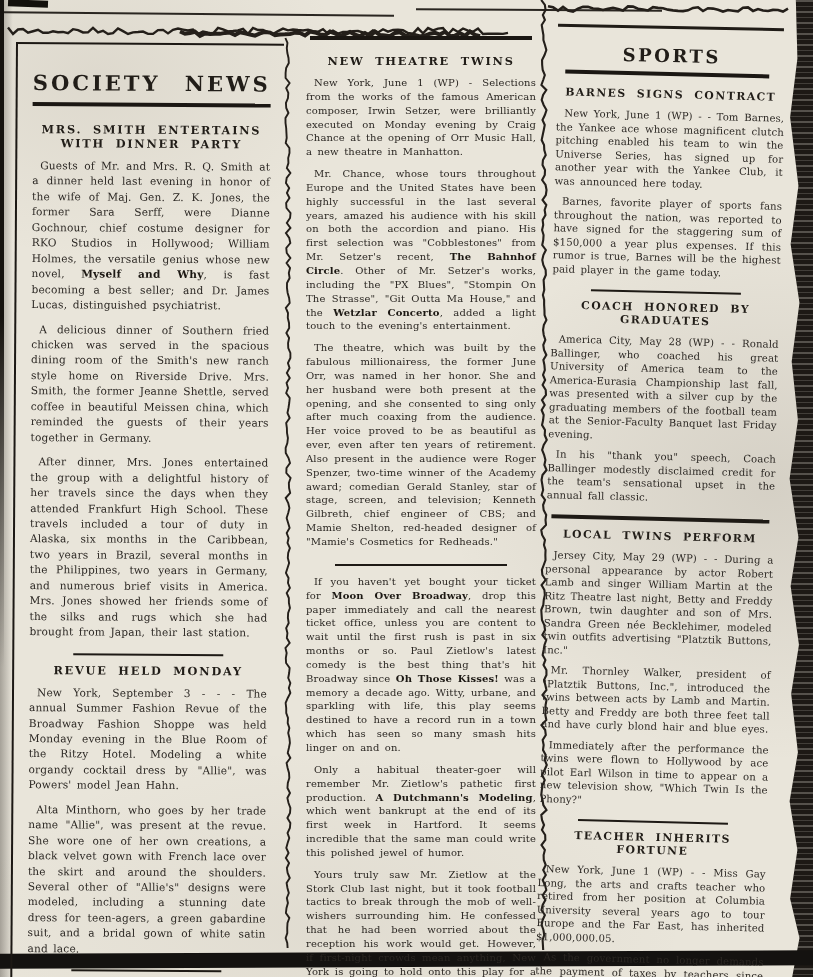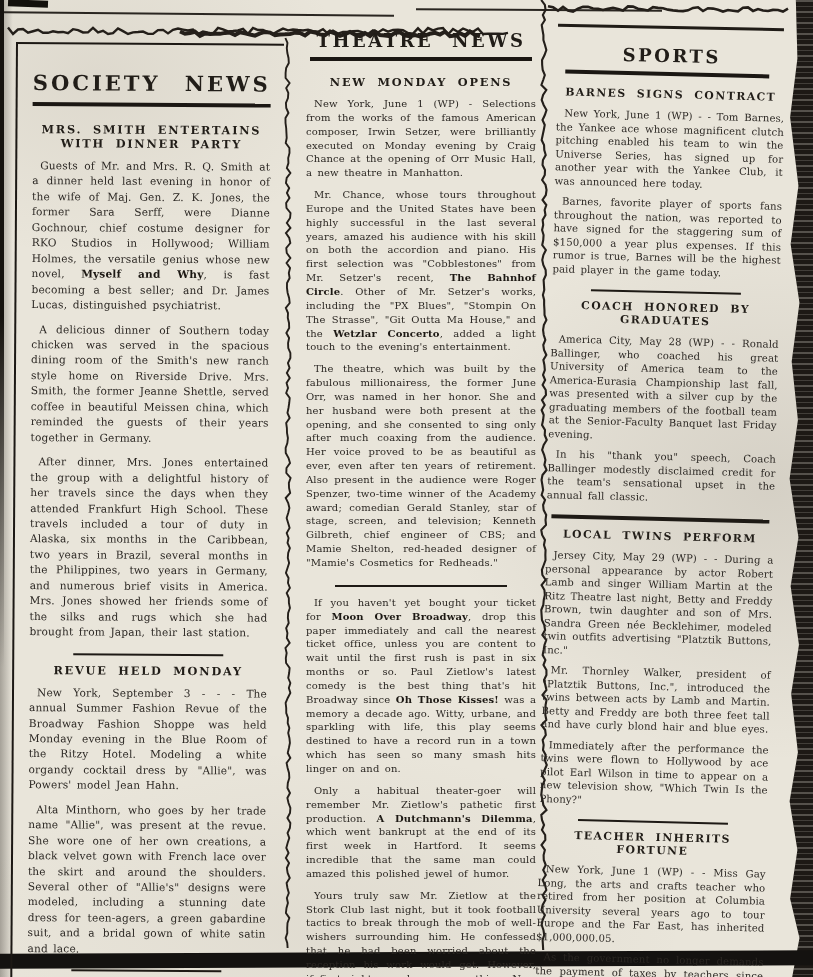--- a/index.html
+++ b/index.html
@@ -89,52 +89,51 @@
   <div class="bottom-bar"></div>
 
   <section class="clipping clip-left">
     <h1 class="masthead">SOCIETY NEWS</h1>
     <div class="masthead-rule"></div>
 
     <article>
       <h2 class="headline">MRS. SMITH ENTERTAINS
 WITH DINNER PARTY</h2>
       <p><span>Guests of Mr. and Mrs. R. Q. Smith at a dinner held last evening in honor of the wife of Maj. Gen. Z. K. Jones, the former Sara Serff, were Dianne Gochnour, chief costume designer for RKO Studios in Hollywood; William Holmes, the versatile genius whose new novel, </span><b>Myself and Why</b><span>, is fast becoming a best seller; and Dr. James Lucas, distinguished psychiatrist.</span></p>
-      <p><span>A delicious dinner of Southern today chicken was served in the spacious dining room of the Smith's new ranch style home on Riverside Drive. Mrs. Smith, the former Jeanne Shettle, served coffee in beautiful Meissen china, which reminded the guests of their years together in Germany.</span></p>
+      <p><span>A delicious dinner of Southern fried chicken was served in the spacious dining room of the Smith's new ranch style home on Riverside Drive. Mrs. Smith, the former Jeanne Shettle, served coffee in beautiful Meissen china, which reminded the guests of their years together in Germany.</span></p>
       <p><span>After dinner, Mrs. Jones entertained the group with a delightful history of her travels since the days when they attended Frankfurt High School. These travels included a tour of duty in Alaska, six months in the Caribbean, two years in Brazil, several months in the Philippines, two years in Germany, and numerous brief visits in America. Mrs. Jones showed her friends some of the silks and rugs which she had brought from Japan, their last station.</span></p>
     </article>
 
     <div class="divider"></div>
 
     <article>
       <h2 class="headline">REVUE HELD MONDAY</h2>
       <p><span>New York, September 3 - - - The annual Summer Fashion Revue of the Broadway Fashion Shoppe was held Monday evening in the Blue Room of the Ritzy Hotel. Modeling a white organdy cocktail dress by "Allie", was Powers' model Jean Hahn.</span></p>
       <p><span>Alta Minthorn, who goes by her trade name "Allie", was present at the revue. She wore one of her own creations, a black velvet gown with French lace over the skirt and around the shoulders. Several other of "Allie's" designs were modeled, including a stunning date dress for teen-agers, a green gabardine suit, and a bridal gown of white satin and lace.</span></p>
     </article>
 
     <div class="divider"></div>
 
   </section>
 
   <section class="clipping clip-mid">
-    <h1 class="masthead">THEATRE NEWS</h1>
     <div class="masthead-rule"></div>
 
     <article>
-      <h2 class="headline">NEW MONDAY OPENS</h2>
+      <h2 class="headline">NEW THEATRE TWINS</h2>
       <p><span>New York, June 1 (WP) - Selections from the works of the famous American composer, Irwin Setzer, were brilliantly executed on Monday evening by Craig Chance at the opening of Orr Music Hall, a new theatre in Manhatton.</span></p>
       <p><span>Mr. Chance, whose tours throughout Europe and the United States have been highly successful in the last several years, amazed his audience with his skill on both the accordion and piano. His first selection was "Cobblestones" from Mr. Setzer's recent, </span><b>The Bahnhof Circle</b><span>. Other of Mr. Setzer's works, including the "PX Blues", "Stompin On The Strasse", "Git Outta Ma House," and the </span><b>Wetzlar Concerto</b><span>, added a light touch to the evening's entertainment.</span></p>
       <p><span>The theatre, which was built by the fabulous millionairess, the former June Orr, was named in her honor. She and her husband were both present at the opening, and she consented to sing only after much coaxing from the audience. Her voice proved to be as beautiful as ever, even after ten years of retirement. Also present in the audience were Roger Spenzer, two-time winner of the Academy award; comedian Gerald Stanley, star of stage, screen, and television; Kenneth Gilbreth, chief engineer of CBS; and Mamie Shelton, red-headed designer of "Mamie's Cosmetics for Redheads."</span></p>
     </article>
 
     <div class="divider"></div>
 
     <article>
       <p><span>If you haven't yet bought your ticket for </span><b>Moon Over Broadway</b><span>, drop this paper immediately and call the nearest ticket office, unless you are content to wait until the first rush is past in six months or so. Paul Zietlow's latest comedy is the best thing that's hit Broadway since </span><b>Oh Those Kisses!</b><span> was a memory a decade ago. Witty, urbane, and sparkling with life, this play seems destined to have a record run in a town which has seen so many smash hits linger on and on.</span></p>
-      <p><span>Only a habitual theater-goer will remember Mr. Zietlow's pathetic first production. </span><b>A Dutchmann's Dilemma</b><span>, which went bankrupt at the end of its first week in Hartford. It seems incredible that the same man could amazed this polished jewel of humor.</span></p>
+      <p><span>Only a habitual theater-goer will remember Mr. Zietlow's pathetic first production. </span><b>A Dutchmann's Modeling</b><span>, which went bankrupt at the end of its first week in Hartford. It seems incredible that the same man could write this polished jewel of humor.</span></p>
       <p><span>Yours truly saw Mr. Zietlow at the Stork Club last night, but it took football tactics to break through the mob of well-wishers surrounding him. He confessed that he had been worried about the reception his work would get. However, if first-night crowds mean anything, New York is going to hold onto this play for a long, long time.</span></p>
     </article>
   </section>
 
   <section class="clipping clip-right">
     <div class="top-rule"></div>
     <div class="rot">
       <h1 class="masthead">SPORTS</h1>
       <div class="masthead-rule"></div>
 

